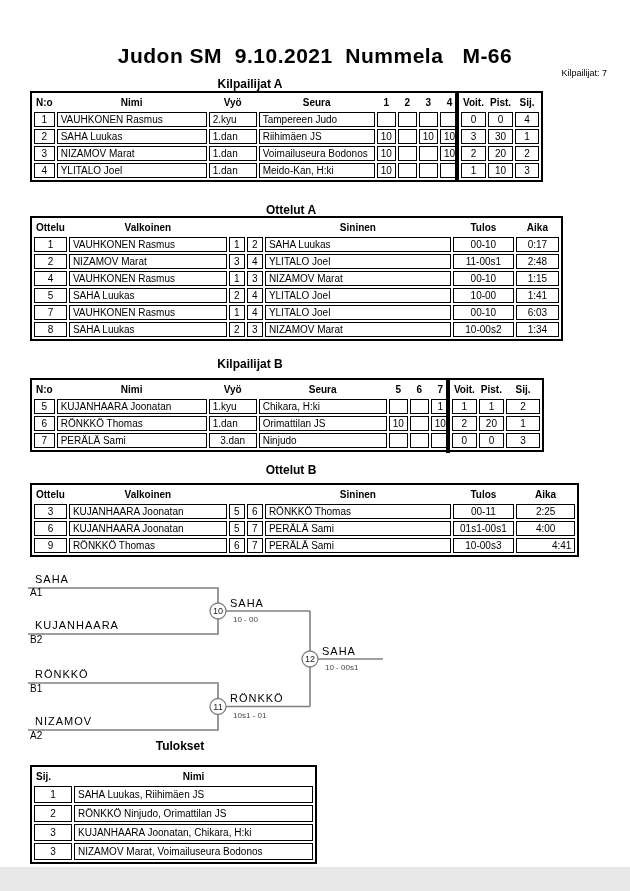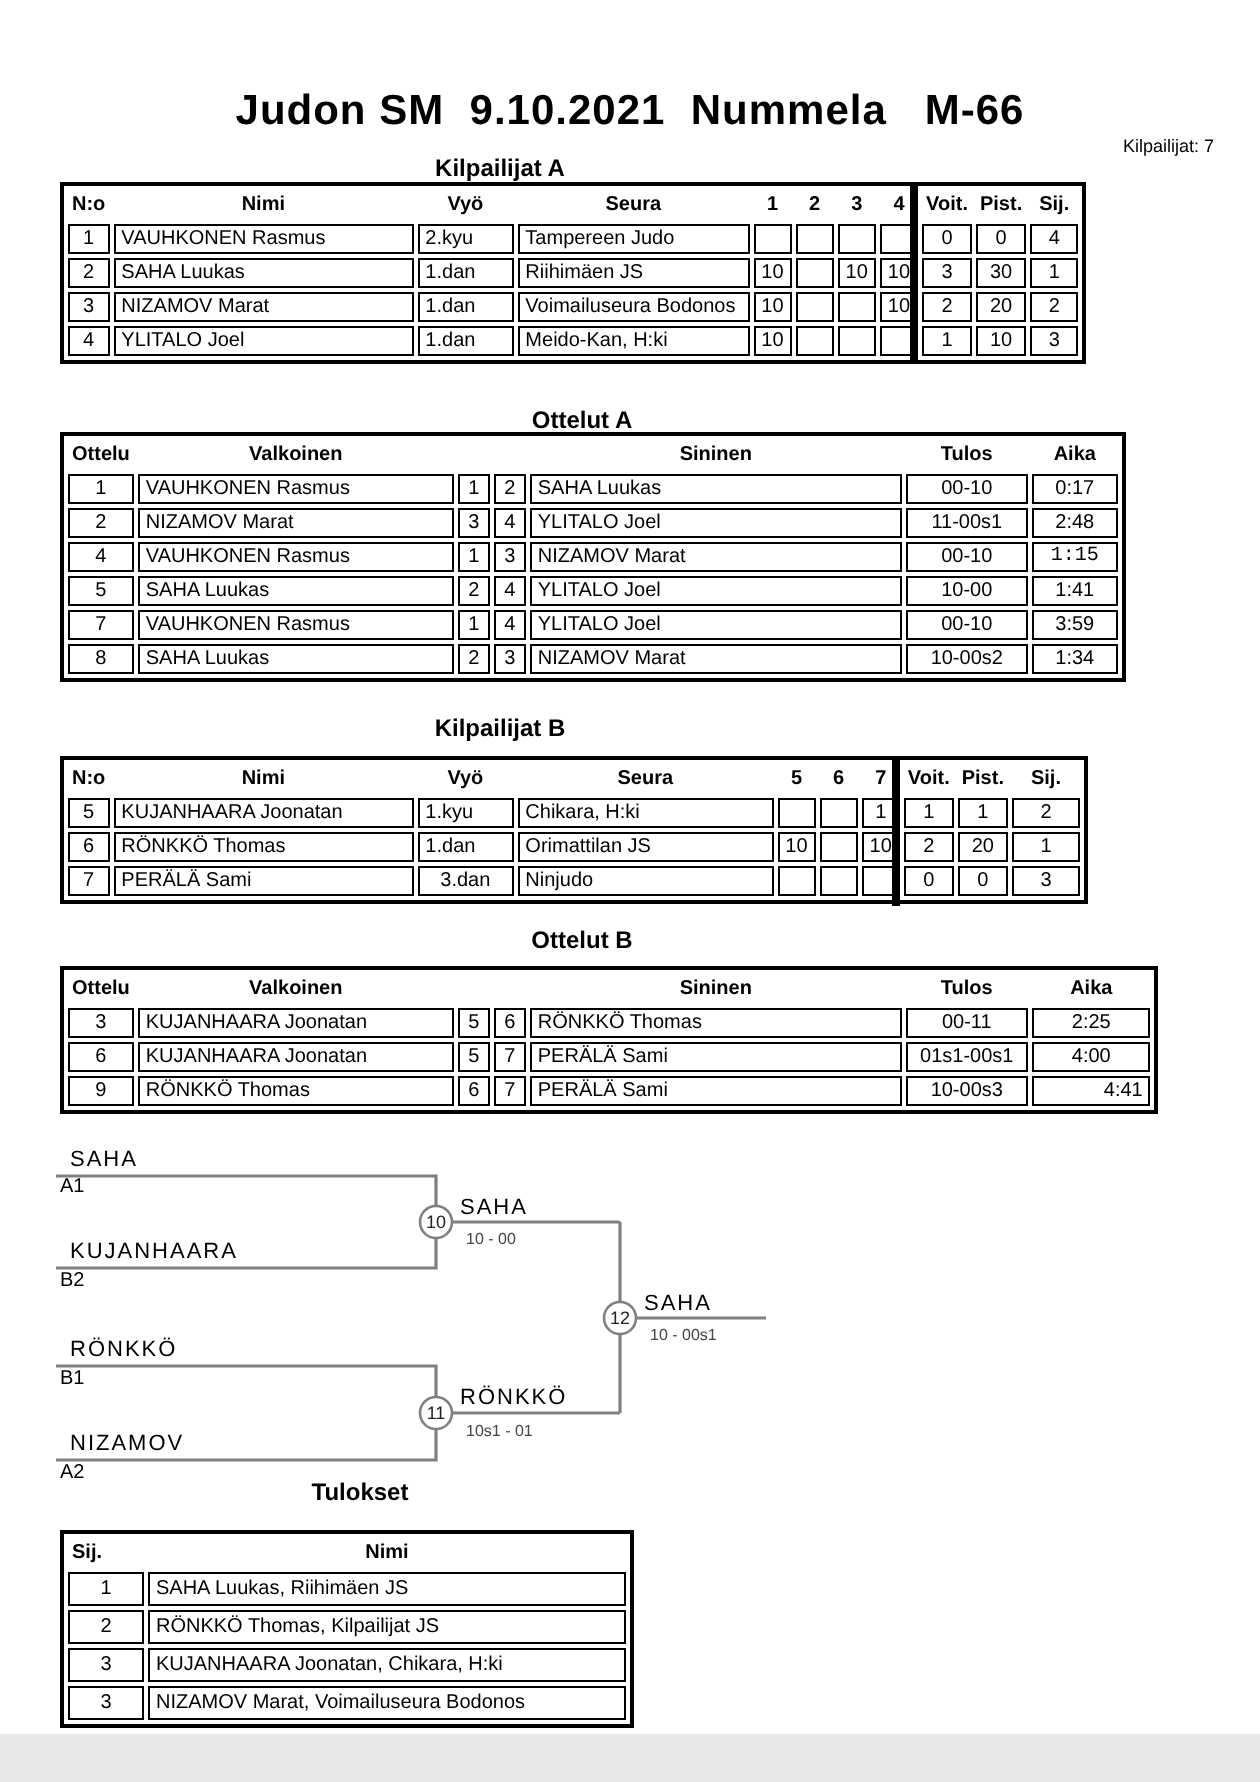--- a/index.html
+++ b/index.html
@@ -180,39 +180,39 @@
           <td style="text-align: center;">11-00s1</td>
           <td style="text-align: center;">2:48</td>
         </tr>
         <tr>
           <td style="text-align: center;">4</td>
           <td style="text-align: left;">VAUHKONEN Rasmus</td>
           <td style="text-align: center;">1</td>
           <td style="text-align: center;">3</td>
           <td style="text-align: left;">NIZAMOV Marat</td>
           <td style="text-align: center;">00-10</td>
-          <td style="text-align: center; font-family: Liberation Mono, monospace;">1:15</td>
+          <td style="text-align: center;">1:15</td>
         </tr>
         <tr>
           <td style="text-align: center;">5</td>
           <td style="text-align: left;">SAHA Luukas</td>
           <td style="text-align: center;">2</td>
           <td style="text-align: center;">4</td>
           <td style="text-align: left;">YLITALO Joel</td>
           <td style="text-align: center;">10-00</td>
           <td style="text-align: center;">1:41</td>
         </tr>
         <tr>
           <td style="text-align: center;">7</td>
           <td style="text-align: left;">VAUHKONEN Rasmus</td>
           <td style="text-align: center;">1</td>
           <td style="text-align: center;">4</td>
           <td style="text-align: left;">YLITALO Joel</td>
           <td style="text-align: center;">00-10</td>
-          <td style="text-align: center;">3:59</td>
+          <td style="text-align: center;">6:03</td>
         </tr>
         <tr>
           <td style="text-align: center;">8</td>
           <td style="text-align: left;">SAHA Luukas</td>
           <td style="text-align: center;">2</td>
           <td style="text-align: center;">3</td>
           <td style="text-align: left;">NIZAMOV Marat</td>
           <td style="text-align: center;">10-00s2</td>
           <td style="text-align: center;">1:34</td>
         </tr>
@@ -390,21 +390,21 @@
           <th style="text-align: center;">Nimi</th>
         </tr>
       </thead>
       <tbody>
         <tr>
           <td style="text-align: center;">1</td>
           <td style="text-align: left;">SAHA Luukas, Riihimäen JS</td>
         </tr>
         <tr>
           <td style="text-align: center;">2</td>
-          <td style="text-align: left;">RÖNKKÖ Thomas, Kilpailijat JS</td>
+          <td style="text-align: left;">RÖNKKÖ Ninjudo, Orimattilan JS</td>
         </tr>
         <tr>
           <td style="text-align: center;">3</td>
           <td style="text-align: left;">KUJANHAARA Joonatan, Chikara, H:ki</td>
         </tr>
         <tr>
           <td style="text-align: center;">3</td>
           <td style="text-align: left;">NIZAMOV Marat, Voimailuseura Bodonos</td>
         </tr>
       </tbody>

